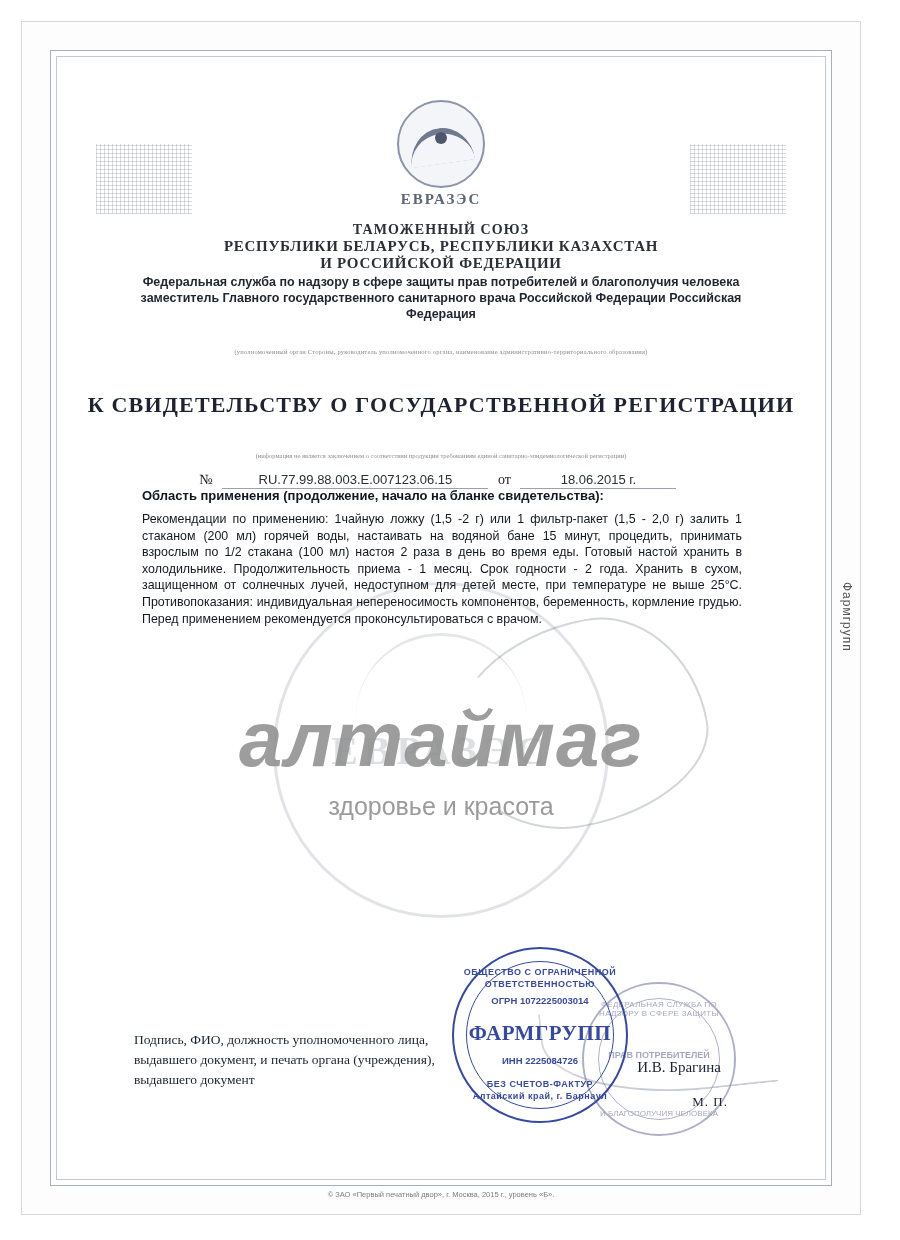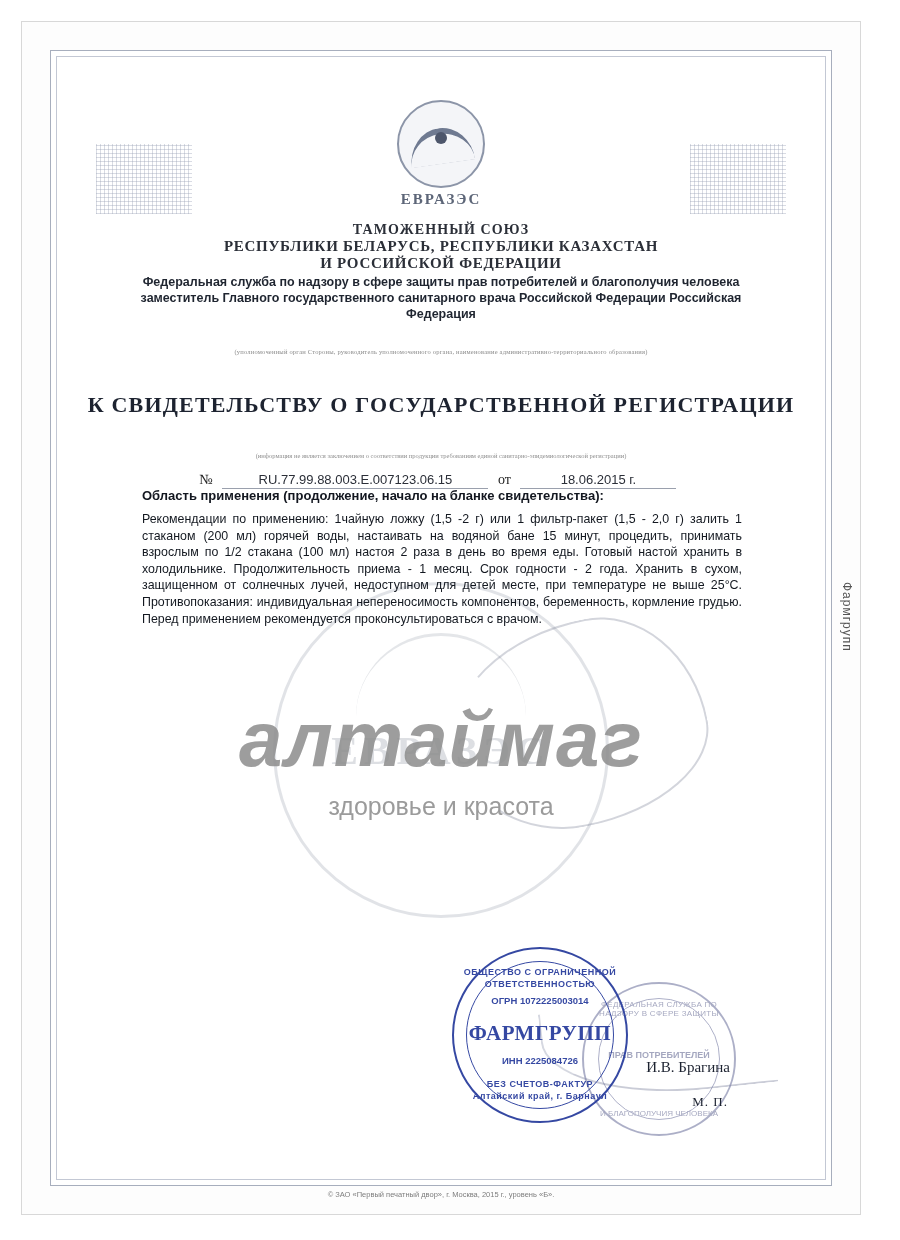--- a/index.html
+++ b/index.html
@@ -414,21 +414,21 @@
     left: 112px;
     top: 1008px;
     width: 330px;
     font-family: "Liberation Serif", serif;
     font-size: 13.5px;
     line-height: 20px;
     color: #1c2230;
   }
   .signer-name {
     position: absolute;
-    right: 130px;
+    right: 139px;
     top: 1037px;
     font-family: "Liberation Serif", serif;
     font-size: 15px;
     color: #1c2230;
   }
   .mp {
     position: absolute;
     right: 132px;
     top: 1072px;
     font-family: "Liberation Serif", serif;
@@ -508,18 +508,19 @@
         <div class="rt top">ОБЩЕСТВО С ОГРАНИЧЕННОЙ</div>
         <div class="rt top2">ОТВЕТСТВЕННОСТЬЮ</div>
         <div class="rt bot2">БЕЗ СЧЕТОВ-ФАКТУР</div>
         <div class="rt bot">Алтайский край, г. Барнаул</div>
       </div>
       <div class="ogrn">ОГРН 1072225003014</div>
       <div class="center-name">ФАРМГРУПП</div>
       <div class="inn">ИНН  2225084726</div>
     </div>
 
+    <div class="sig-block">Подпись, ФИО, должность уполномоченного лица, выдавшего документ, и печать органа (учреждения), выдавшего документ</div>
     <div class="signer-name">И.В. Брагина</div>
     <div class="mp">М. П.</div>
 
     <div class="printer-note">© ЗАО «Первый печатный двор», г. Москва, 2015 г., уровень «Б».</div>
   </div>
 </div>
 
 </body></html>

